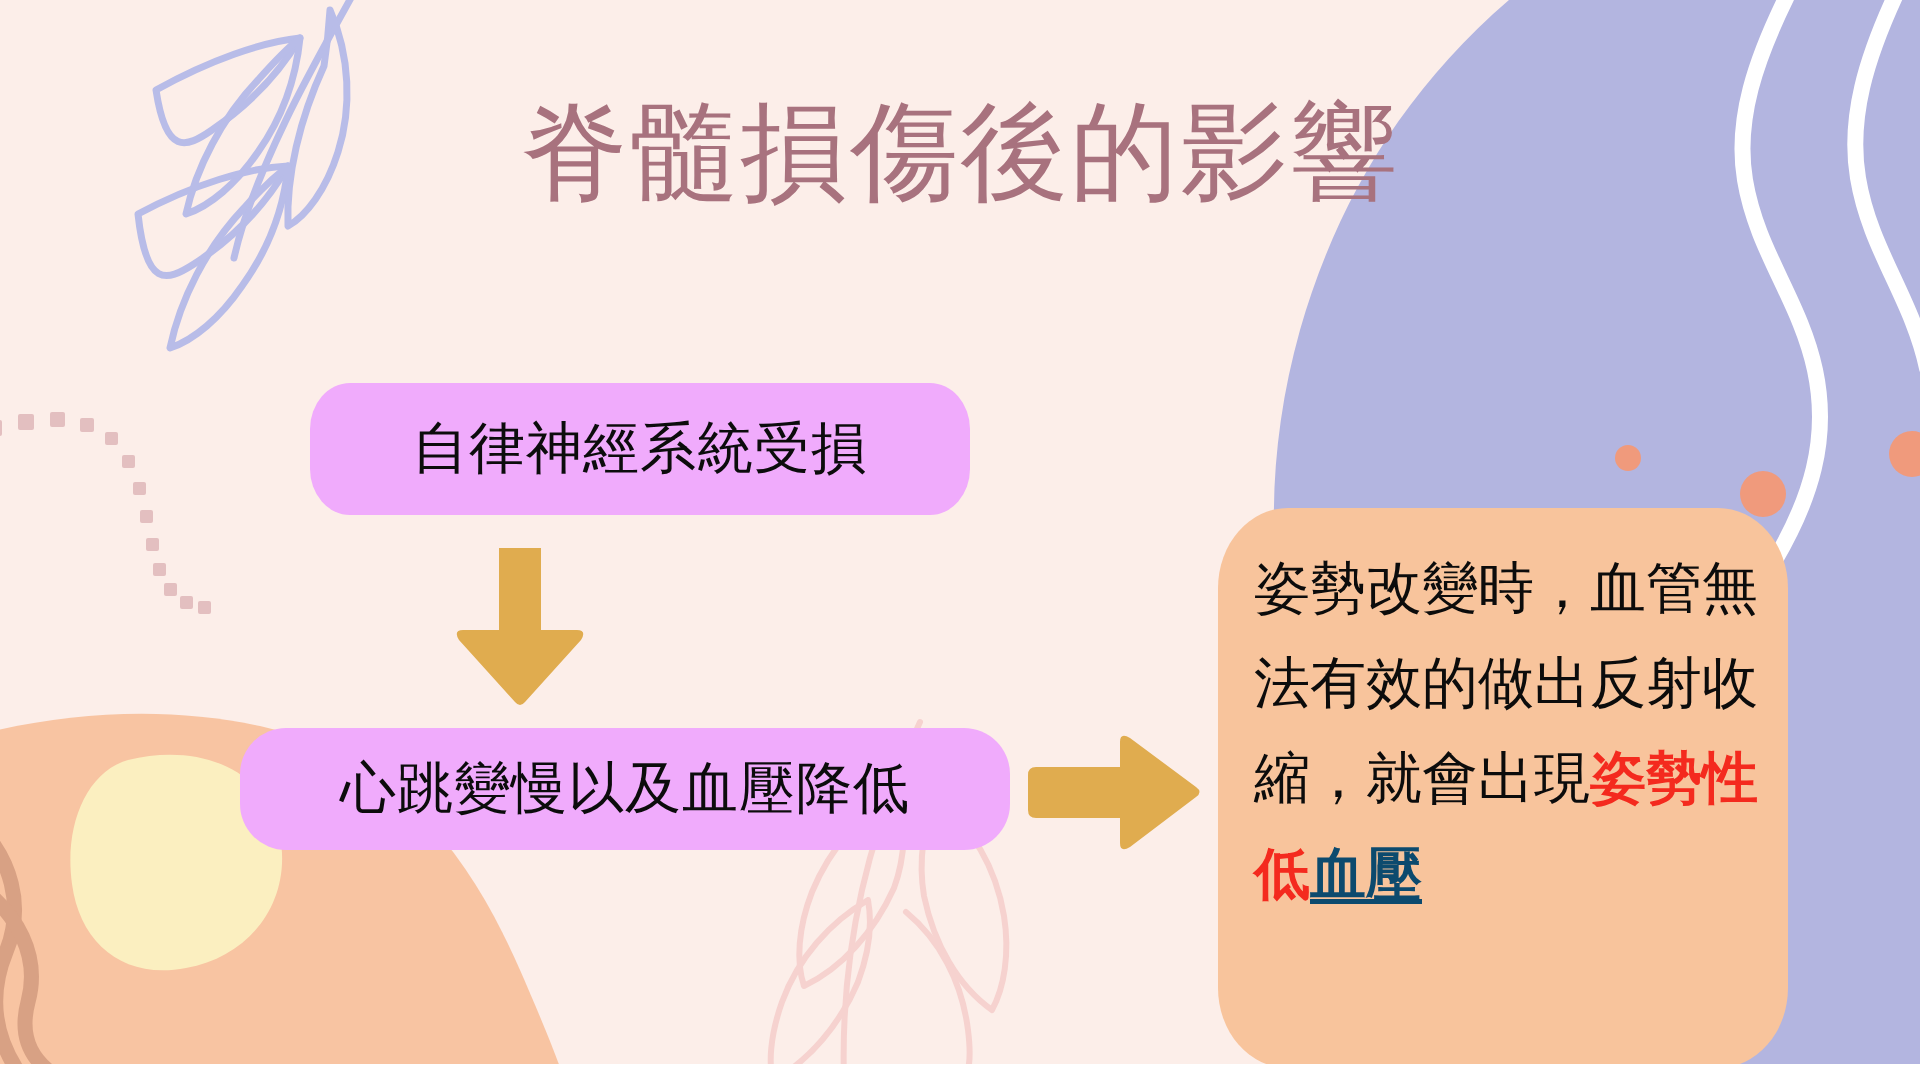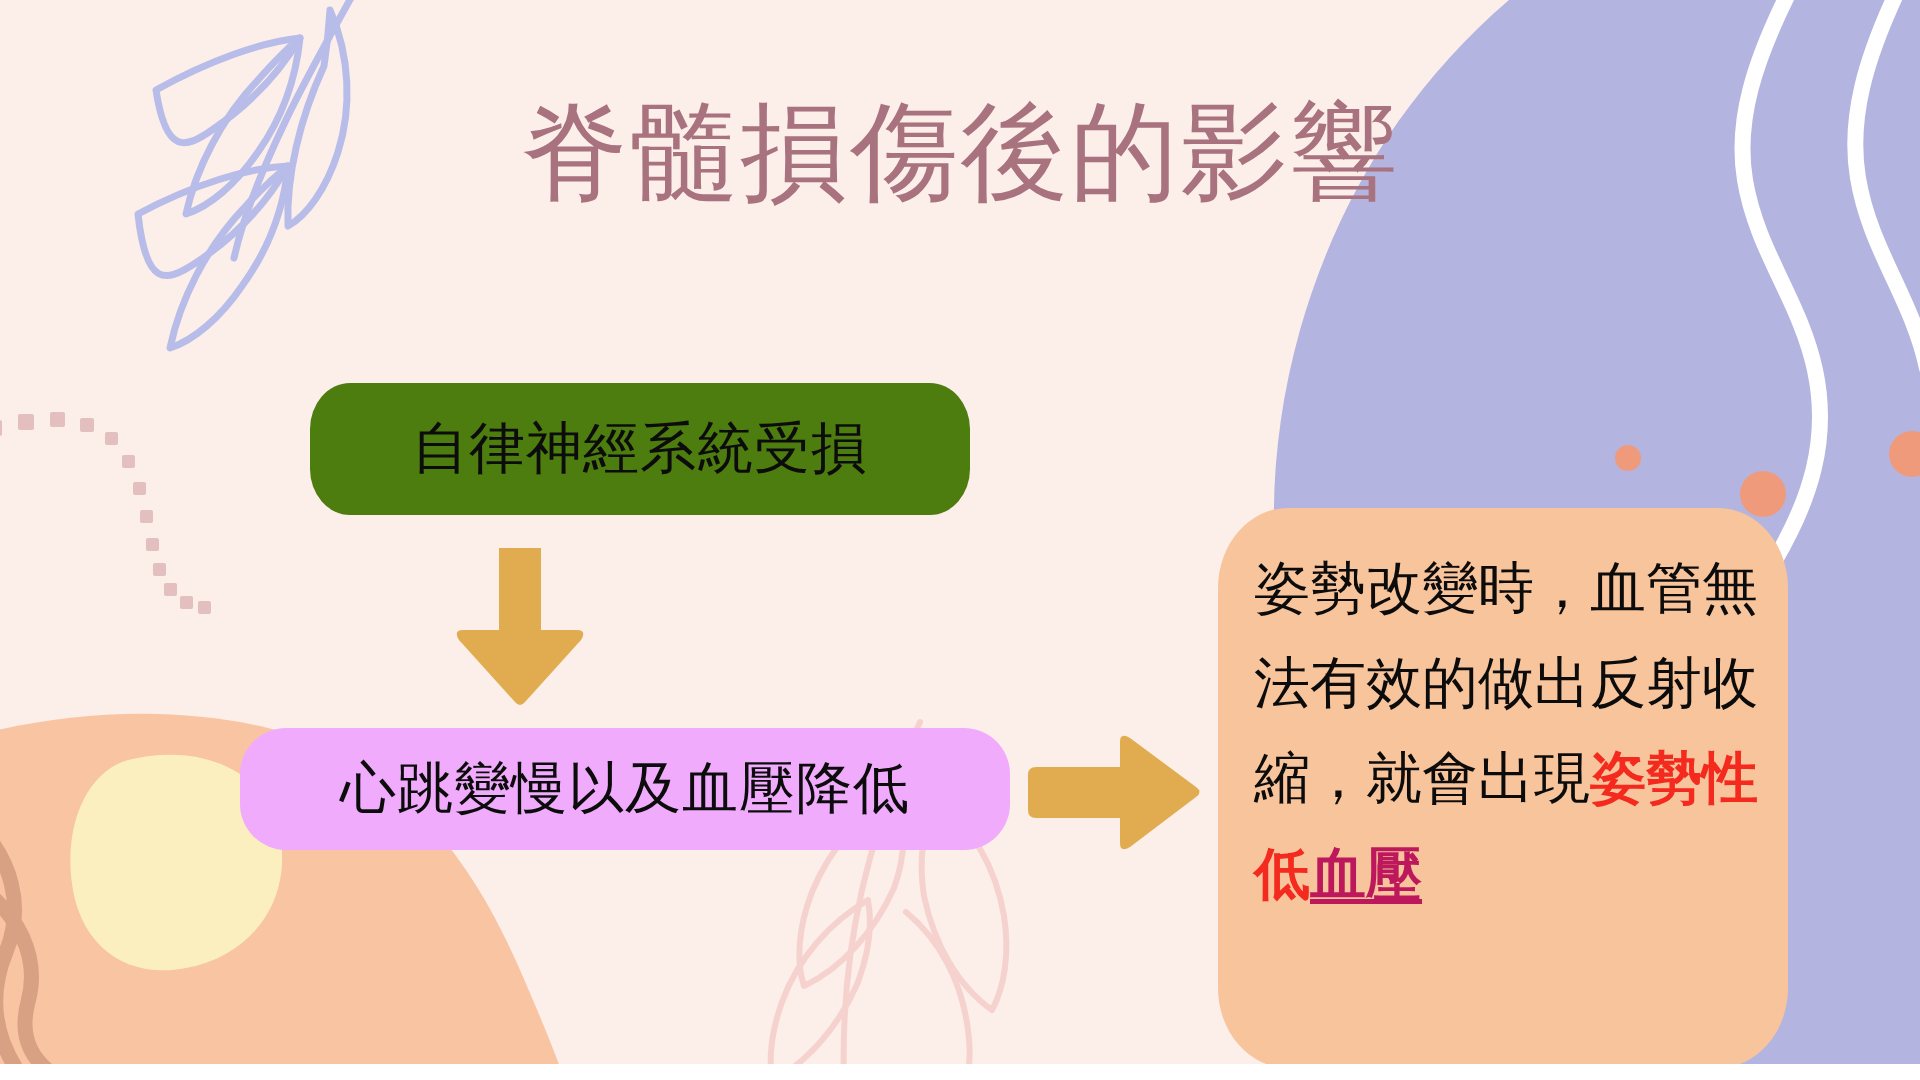--- a/index.html
+++ b/index.html
@@ -57,21 +57,21 @@
     justify-content: center;
     color: #0c0c0c;
     font-weight: 400;
   }
 
   #box-autonomic {
     left: 310px;
     top: 383px;
     width: 660px;
     height: 132px;
-    background: #4d7c0f;
+    background: #f0abfc;
     border-radius: 40px 40px 40px 40px / 46px 46px 46px 46px;
     font-size: 56px;
     letter-spacing: 1px;
   }
 
   #box-bradycardia {
     left: 240px;
     top: 728px;
     width: 770px;
     height: 122px;
@@ -97,21 +97,21 @@
     line-height: 1.70;
     letter-spacing: 0px;
     color: #0c0c0c;
     word-break: break-all;
   }
   #box-orthostatic .hl {
     color: #F42A1E;
     font-weight: bold;
   }
   #box-orthostatic .hl-ul {
-    color: #be185d;
+    color: #0c4a6e;
     font-weight: bold;
     text-decoration: underline;
     text-underline-offset: 6px;
     text-decoration-thickness: 5px;
   }
 
   
   .arrow {
     position: absolute;
   }

